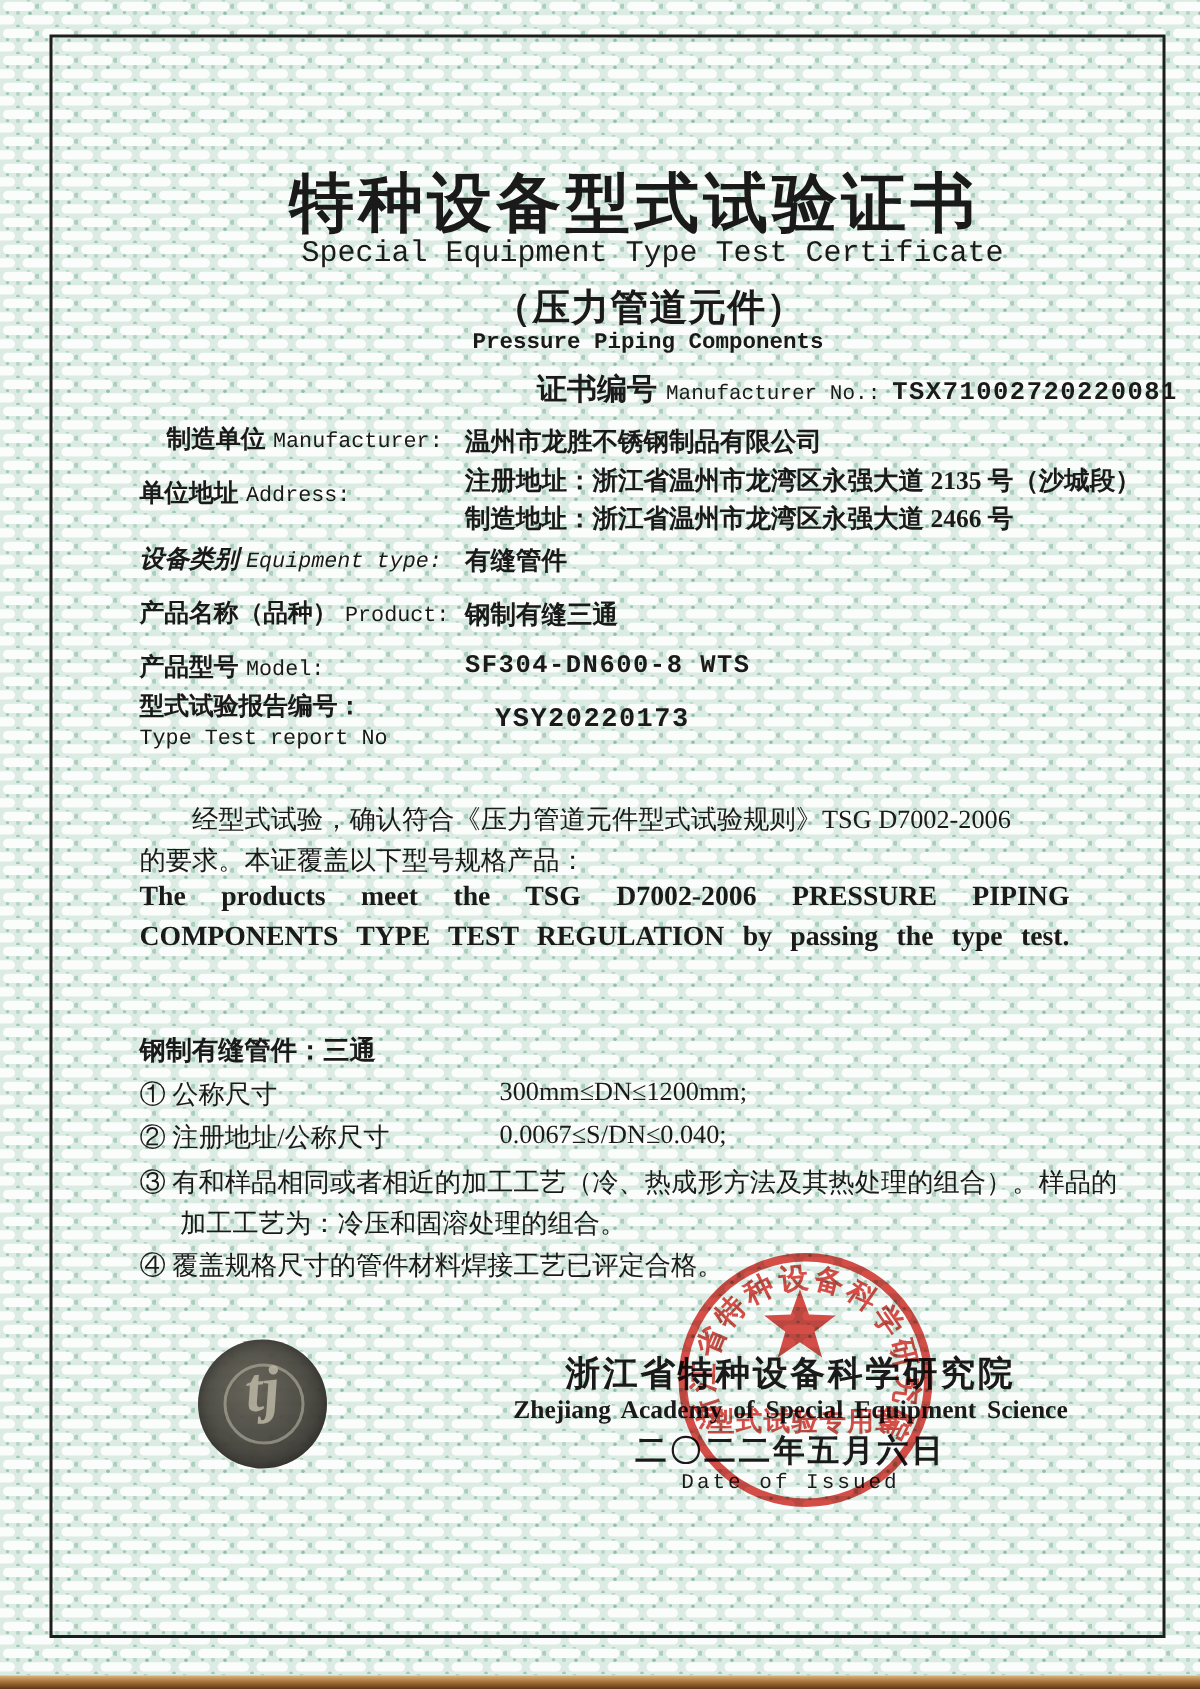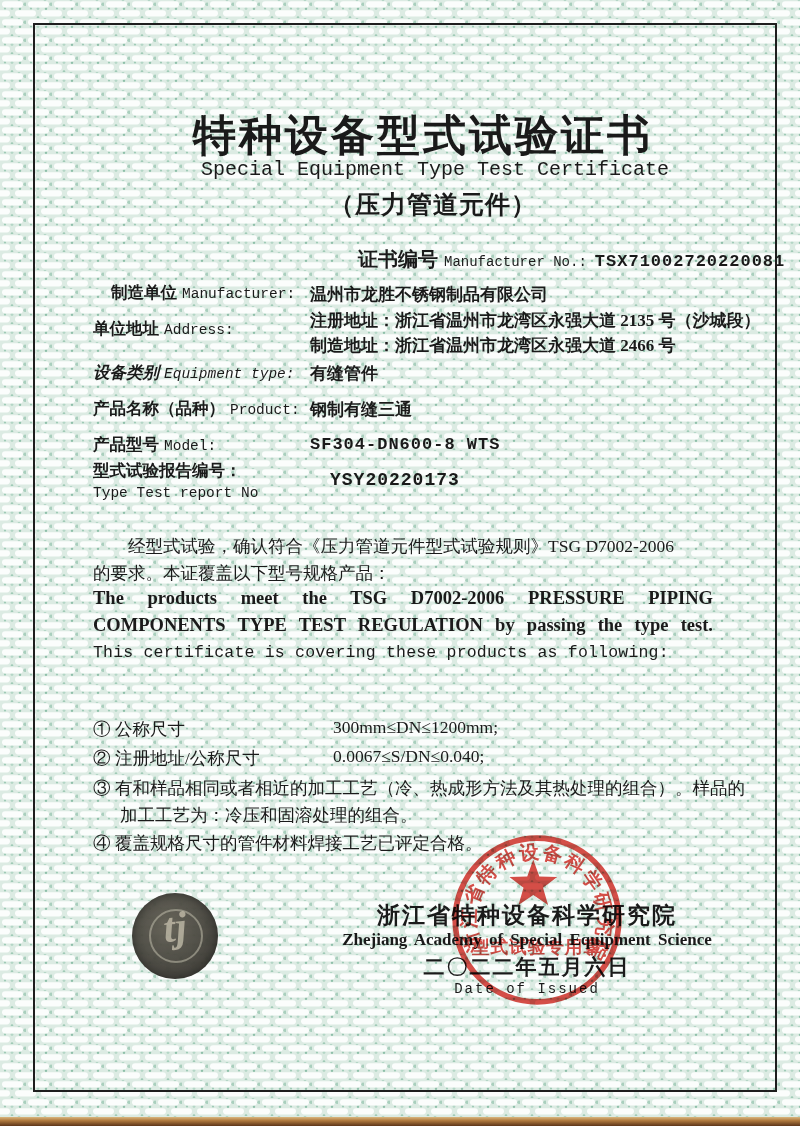--- a/index.html
+++ b/index.html
@@ -100,20 +100,21 @@
       </pattern>
     </defs>
     <rect x="0" y="0" width="800" height="1126" fill="url(#secpat)"></rect>
   </svg>
 
   <div class="frame"></div>
 
   <div class="abs ctr title-zh cjk">特种设备型式试验证书</div>
   <div class="abs ctr cat-zh cjk">（压力管道元件）</div>
   <div class="abs ctr title-en mono">Special Equipment Type Test Certificate</div>
+  <div class="abs ctr cat-en mono">Pressure Piping Components</div>
 
   <div class="abs certno">
     <span class="zh cjk">证书编号</span><span class="en mono">Manufacturer No.:</span><span class="no mono">TSX71002720220081</span>
   </div>
 
   <div class="abs flabel cjk" style="top:282px;margin-left:18px;">
     <span>制造单位</span><span class="len mono">Manufacturer:</span>
   </div>
   <div class="abs fvalue cjk" style="top:283px;">温州市龙胜不锈钢制品有限公司</div>
 
@@ -139,22 +140,22 @@
   <div class="abs fvalue-mono mono" style="top:435px;">SF304-DN600-8 WTS</div>
 
   <div class="abs flabel cjk" style="top:460px;">型式试验报告编号：</div>
   <div class="abs mono" style="top:485px;left:93px;font-size:14.5px;">Type Test report No</div>
   <div class="abs fvalue-mono mono" style="top:470px;left:330px;font-size:18px;">YSY20220173</div>
 
   <div class="abs stmt stmt-zh1 cjk" style="top:534px;">经型式试验，确认符合《压力管道元件型式试验规则》TSG D7002-2006</div>
   <div class="abs stmt cjk" style="top:561px;">的要求。本证覆盖以下型号规格产品：</div>
   <div class="abs stmt stmt-en-bold" style="top:588px;">The products meet the TSG D7002-2006 PRESSURE PIPING</div>
   <div class="abs stmt stmt-en-bold" style="top:615px;">COMPONENTS TYPE TEST REGULATION by passing the type test.</div>
-  <div class="abs stmt stmt-en-mono mono" style="top:643px;">This certificate is covering these products as following:</div>
 
+  <div class="abs prod prod-intro cjk" style="top:688px;">钢制有缝管件：三通</div>
 
   <div class="abs prod cjk" style="top:717px;">
     <span>①</span>
     <span>公称尺寸</span>
     <span class="prod-val">300mm≤DN≤1200mm;</span>
   </div>
 
   <div class="abs prod cjk" style="top:746px;">
     <span>②</span>
     <span>注册地址/公称尺寸</span>

